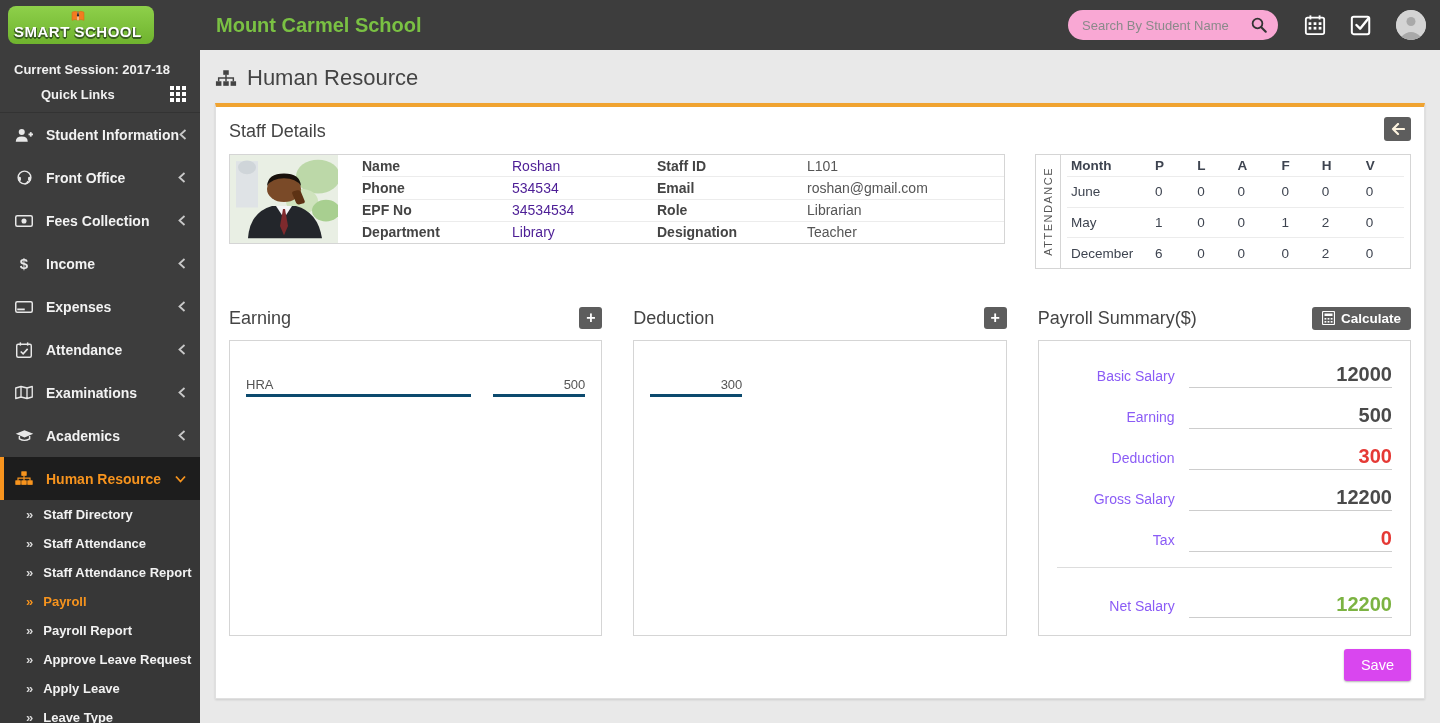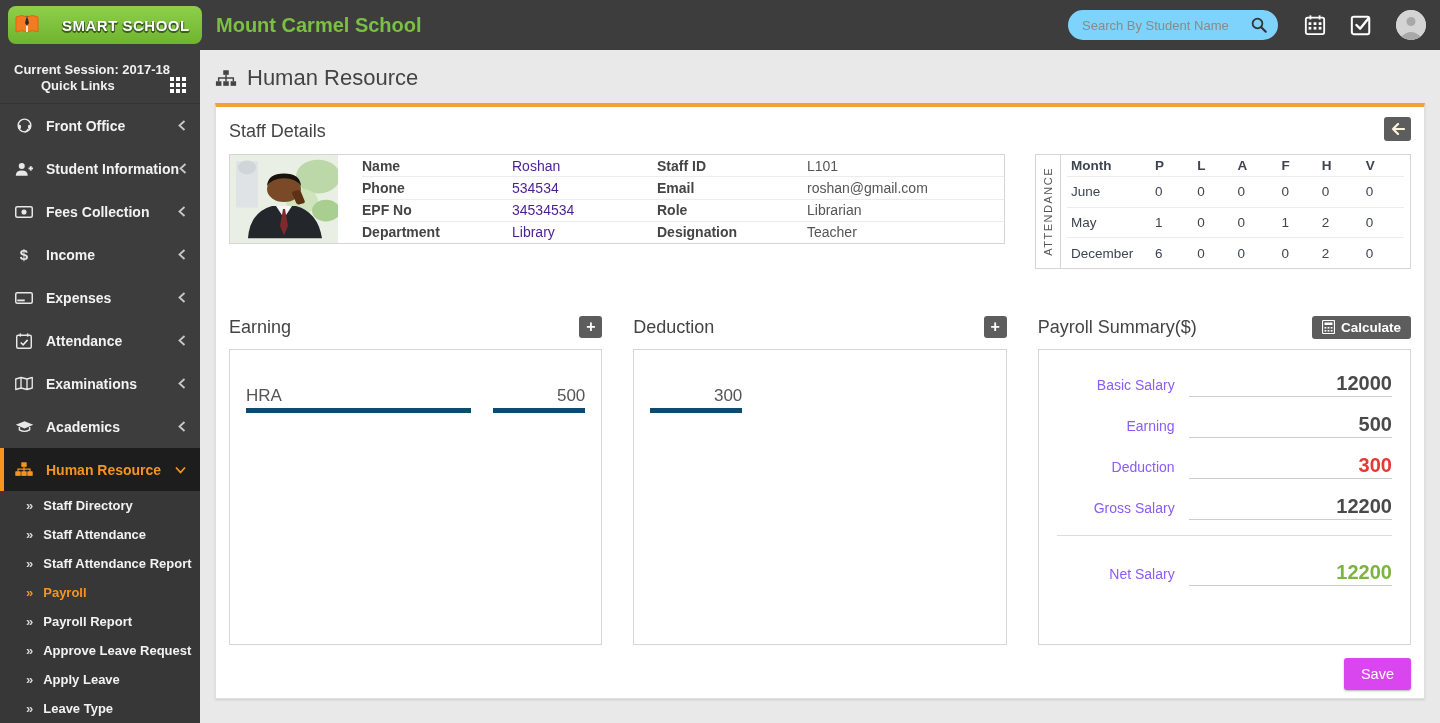--- a/index.html
+++ b/index.html
@@ -13,35 +13,35 @@
     --active-bg:#1d1d1d;
     --btn-gray:#5d5d5d;
   }
   *{margin:0;padding:0;box-sizing:border-box;}
   html,body{width:1440px;height:723px;overflow:hidden;}
   body{font-family:"Liberation Sans","DejaVu Sans",sans-serif;background:#e9e9e9;color:#444;}
 
   
   .topbar{position:absolute;top:0;left:0;width:1440px;height:50px;background:var(--dark-bar);display:flex;align-items:center;z-index:30;}
   .logo-area{width:200px;height:50px;display:flex;align-items:center;padding-left:8px;flex:0 0 auto;}
-  .logo-pill{display:flex;align-items:center;gap:22px;background:linear-gradient(#8ed04a,#6fb32e);border-radius:8px;padding:4px 12px 4px 6px;height:38px;}
+  .logo-pill{display:flex;align-items:center;gap:0;background:linear-gradient(#8ed04a,#6fb32e);border-radius:8px;padding:4px 12px 4px 6px;height:38px;flex-direction:column;}
   .logo-book{font-size:22px;line-height:1;}
   .logo-text{font-size:15px;font-weight:bold;color:#fff;letter-spacing:.5px;text-shadow:-1px 1px 0 #3a5f1f,1px 1px 0 #3a5f1f,0 2px 0 #3a5f1f;white-space:nowrap;}
   .school-name{color:var(--brand-green);font-size:20px;font-weight:bold;margin-left:16px;flex:1 1 auto;}
   .search-wrap{position:relative;width:210px;height:30px;margin-right:26px;}
-  .search-wrap input{width:100%;height:100%;border:none;border-radius:15px;padding:0 34px 0 14px;font-size:13px;color:#555;outline:none;background:#7dd3fc;font-family:inherit;}
+  .search-wrap input{width:100%;height:100%;border:none;border-radius:15px;padding:0 34px 0 14px;font-size:13px;color:#555;outline:none;background:#f9a8d4;font-family:inherit;}
   .search-wrap input::placeholder{color:#8a8a8a;}
   .search-icon{position:absolute;right:10px;top:6px;width:18px;height:18px;}
   .tb-icon{width:22px;height:22px;margin-right:24px;flex:0 0 auto;cursor:pointer;}
   .avatar{width:30px;height:30px;border-radius:50%;background:#d4d4d4;margin-right:14px;display:flex;align-items:center;justify-content:center;overflow:hidden;flex:0 0 auto;}
 
   
   .sidebar{position:absolute;top:50px;left:0;width:200px;height:673px;background:var(--dark-bar);z-index:20;}
   .session-block{padding:12px 14px 10px;border-bottom:1px solid rgba(0,0,0,.15);}
-  .session-text{color:#f1f1f1;font-size:13px;font-weight:bold;}
+  .session-text{color:#f1f1f1;font-size:13px;font-weight:bold;margin-bottom:9px;}
   .quick-links{display:flex;align-items:center;justify-content:space-between;cursor:pointer;}
   .quick-links-label{color:#f1f1f1;font-size:13px;font-weight:bold;margin-left:27px;}
   .menu{list-style:none;}
   .menu-item{height:43px;display:flex;align-items:center;padding:0 14px;cursor:pointer;position:relative;}
   .menu-item .mi-icon{width:20px;height:18px;margin-right:12px;display:flex;align-items:center;justify-content:center;color:#e8e8e8;font-size:15px;font-weight:bold;flex:0 0 auto;}
   .menu-item .mi-label{flex:1;color:#f2f2f2;font-size:14px;font-weight:bold;white-space:nowrap;}
   .menu-item .mi-chev{color:#c9c9c9;flex:0 0 auto;}
   .menu-item.active{background:var(--active-bg);border-left:4px solid var(--accent-orange);padding-left:10px;}
   .menu-item.active .mi-label,.menu-item.active .mi-icon{color:var(--accent-orange);}
   .menu-item.active svg{stroke:var(--accent-orange)!important;fill:var(--accent-orange)!important;}
@@ -73,28 +73,28 @@
   .att-box{width:376px;flex:0 0 auto;border:1px solid #d5d5d5;display:flex;height:115px;}
   .att-vlabel{width:25px;border-right:1px solid #d5d5d5;display:flex;align-items:center;justify-content:center;}
   .att-vlabel span{writing-mode:vertical-rl;transform:rotate(180deg);font-size:11px;letter-spacing:1.5px;color:#555;}
   .att-table{flex:1;border-collapse:collapse;margin:0 6px;}
   .att-table th{font-size:13.5px;color:#3e4450;text-align:left;font-weight:bold;border-bottom:1px solid #ececec;padding:3px 4px;}
   .att-table td{font-size:13.5px;color:#3e4450;border-bottom:1px solid #ececec;padding:3px 4px;}
   .att-table tr:last-child td{border-bottom:none;}
   .att-table .c-month{width:84px;}
 
   .row2{display:flex;gap:31px;margin-top:36px;}
-  .col{flex:1;display:flex;flex-direction:column;margin-top:9px;}
+  .col{flex:1;display:flex;flex-direction:column;}
   .col-head{display:flex;align-items:center;justify-content:space-between;margin-bottom:9px;height:26px;}
   .col-title{font-size:18px;color:#444;font-weight:normal;}
   .plus-btn{width:23px;height:22px;background:var(--btn-gray);border:none;border-radius:3px;color:#fff;font-size:16px;font-weight:bold;line-height:1;cursor:pointer;}
   .calc-btn{background:var(--btn-gray);border:none;border-radius:3px;color:#fff;font-size:13.5px;font-weight:bold;padding:4px 10px;cursor:pointer;display:flex;align-items:center;gap:6px;}
   .pane{border:1px solid #d5d5d5;height:296px;padding:14px 16px;background:#fff;}
   .ed-row{display:flex;align-items:flex-end;gap:22px;margin-top:20px;}
-  .ed-row input{border:none;border-bottom:5px solid #0c4a6e;font-size:17px;color:#555;outline:none;padding:2px 0;font-family:inherit;background:transparent;}
+  .ed-row input{border:none;border-bottom:3px solid #0c4a6e;font-size:13px;color:#555;outline:none;padding:2px 0;font-family:inherit;background:transparent;}
   .ed-name{flex:1;}
   .ed-amt{width:92px;text-align:right;}
 
   .pay-pane{border:1px solid #d5d5d5;height:296px;padding:6px 18px 0;background:#fff;}
   .pay-row{display:flex;align-items:flex-end;height:41px;}
   .pay-label{width:118px;text-align:right;font-size:14px;color:#8b5cf6;padding-bottom:4px;flex:0 0 auto;}
   .pay-val{flex:1;margin-left:14px;border-bottom:1px solid #cdcdcd;text-align:right;font-size:20px;font-weight:bold;color:#4a4a4a;padding-bottom:1px;}
   .pay-val.c-red{color:var(--value-red);}
   .pay-val.c-green{color:var(--value-green);}
   .pay-divider{border:none;border-top:1px solid #ddd;margin:15px 0 2px;}
@@ -168,42 +168,42 @@
             <rect x="6" y="12" width="4" height="4"></rect>
             <rect x="12" y="12" width="4" height="4"></rect>
           </g>
         </svg>
     </div>
   </div>
 
   <ul class="menu">
     <li class="menu-item">
       <span class="mi-icon">
+          <svg width="18" height="16" viewBox="0 0 24 20">
+            <circle cx="9" cy="6" r="4" fill="#e8e8e8"></circle>
+            <path d="M1 19 Q1 12 9 12 Q17 12 17 19 Z" fill="#e8e8e8"></path>
+            <rect x="18" y="8" width="6" height="2.4" fill="#e8e8e8"></rect>
+            <rect x="19.8" y="6.2" width="2.4" height="6" fill="#e8e8e8"></rect>
+          </svg>
+        </span>
+      <span class="mi-label">Student Information</span>
+      <svg class="mi-chev" width="8" height="11" viewBox="0 0 8 11">
+          <path d="M6.5 1 L1.5 5.5 L6.5 10" fill="none" stroke="#c9c9c9" stroke-width="1.8"></path>
+        </svg>
+    </li>
+    <li class="menu-item">
+      <span class="mi-icon">
           <svg width="17" height="17" viewBox="0 0 24 24">
             <circle cx="12" cy="12" r="9" fill="none" stroke="#e8e8e8" stroke-width="2"></circle>
             <rect x="3" y="11" width="4" height="6" rx="2" fill="#e8e8e8"></rect>
             <rect x="17" y="11" width="4" height="6" rx="2" fill="#e8e8e8"></rect>
             <path d="M12 21 Q16 21 17 17" fill="none" stroke="#e8e8e8" stroke-width="2"></path>
           </svg>
         </span>
       <span class="mi-label">Front Office</span>
-      <svg class="mi-chev" width="8" height="11" viewBox="0 0 8 11">
-          <path d="M6.5 1 L1.5 5.5 L6.5 10" fill="none" stroke="#c9c9c9" stroke-width="1.8"></path>
-        </svg>
-    </li>
-    <li class="menu-item">
-      <span class="mi-icon">
-          <svg width="18" height="16" viewBox="0 0 24 20">
-            <circle cx="9" cy="6" r="4" fill="#e8e8e8"></circle>
-            <path d="M1 19 Q1 12 9 12 Q17 12 17 19 Z" fill="#e8e8e8"></path>
-            <rect x="18" y="8" width="6" height="2.4" fill="#e8e8e8"></rect>
-            <rect x="19.8" y="6.2" width="2.4" height="6" fill="#e8e8e8"></rect>
-          </svg>
-        </span>
-      <span class="mi-label">Student Information</span>
       <svg class="mi-chev" width="8" height="11" viewBox="0 0 8 11">
           <path d="M6.5 1 L1.5 5.5 L6.5 10" fill="none" stroke="#c9c9c9" stroke-width="1.8"></path>
         </svg>
     </li>
     <li class="menu-item">
       <span class="mi-icon">
           <svg width="18" height="14" viewBox="0 0 24 16">
             <rect x="1" y="1" width="22" height="14" rx="2" fill="none" stroke="#e8e8e8" stroke-width="2"></rect>
             <circle cx="12" cy="8" r="3.4" fill="#e8e8e8"></circle>
           </svg>
@@ -490,20 +490,24 @@
             <span class="pay-val c-dark">500</span>
           </div>
           <div class="pay-row">
             <span class="pay-label">Deduction</span>
             <span class="pay-val c-red">300</span>
           </div>
           <div class="pay-row">
             <span class="pay-label">Gross Salary</span>
             <span class="pay-val c-dark">12200</span>
           </div>
+          <div class="pay-row">
+            <span class="pay-label">Tax</span>
+            <span class="pay-val c-red">0</span>
+          </div>
           <hr class="pay-divider">
           <div class="pay-row net-row">
             <span class="pay-label">Net Salary</span>
             <span class="pay-val c-green">12200</span>
           </div>
         </div>
       </div>
     </div>
 
     <div class="save-row">

